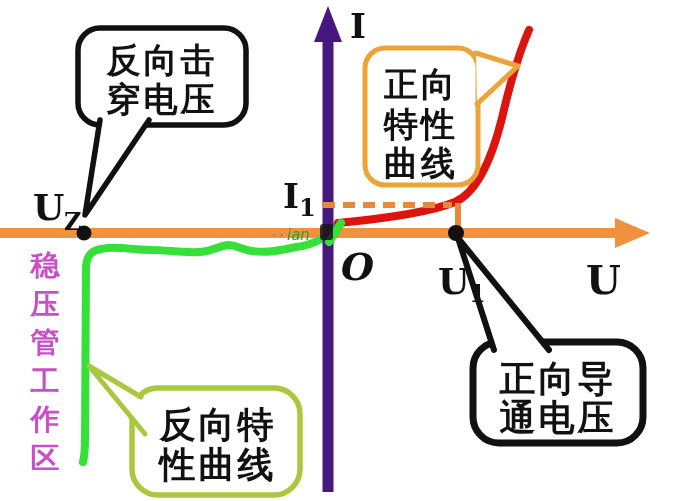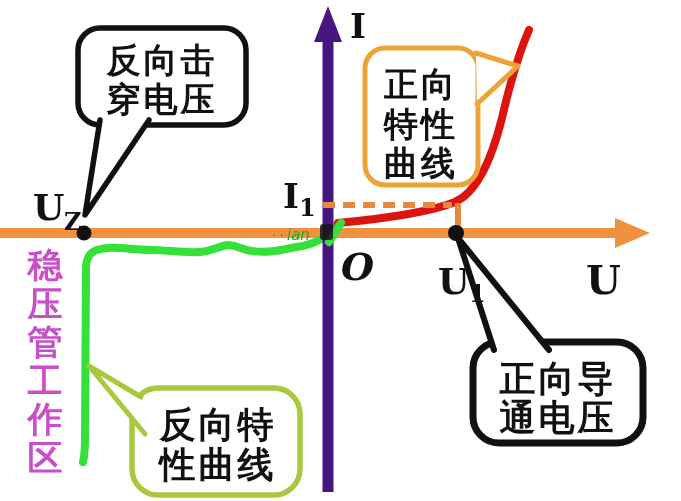--- a/index.html
+++ b/index.html
@@ -34,21 +34,21 @@
        fill:#111;letter-spacing:3px;text-anchor:middle;}
   .cjk.s34{font-size:34px;}
   .cjk.s36{font-size:36px;}
   .mathlbl{font-family:"DejaVu Serif","Liberation Serif",serif;font-weight:bold;fill:#111;}
   .sub{font-size:24px;}
   .origin{font-style:italic;}
   .wm-marks{font-size:12px;fill:#555;opacity:.85;}
   .wm-text{font-size:15px;font-style:italic;fill:#23a823;}
 
   #side-label{position:absolute;left:26px;top:246px;width:38px;
-      font-size:35px;line-height:38.5px;font-weight:bold;text-align:center;
+      font-size:29px;line-height:38.5px;font-weight:bold;text-align:center;
       color:var(--side-label-magenta);word-break:break-all;}
 </style>
 </head>
 <body>
 
 <div id="stage">
 
   <svg width="681" height="501" viewBox="0 0 681 501">
 
     <line class="x-axis" x1="0" y1="233" x2="620" y2="233"></line>

